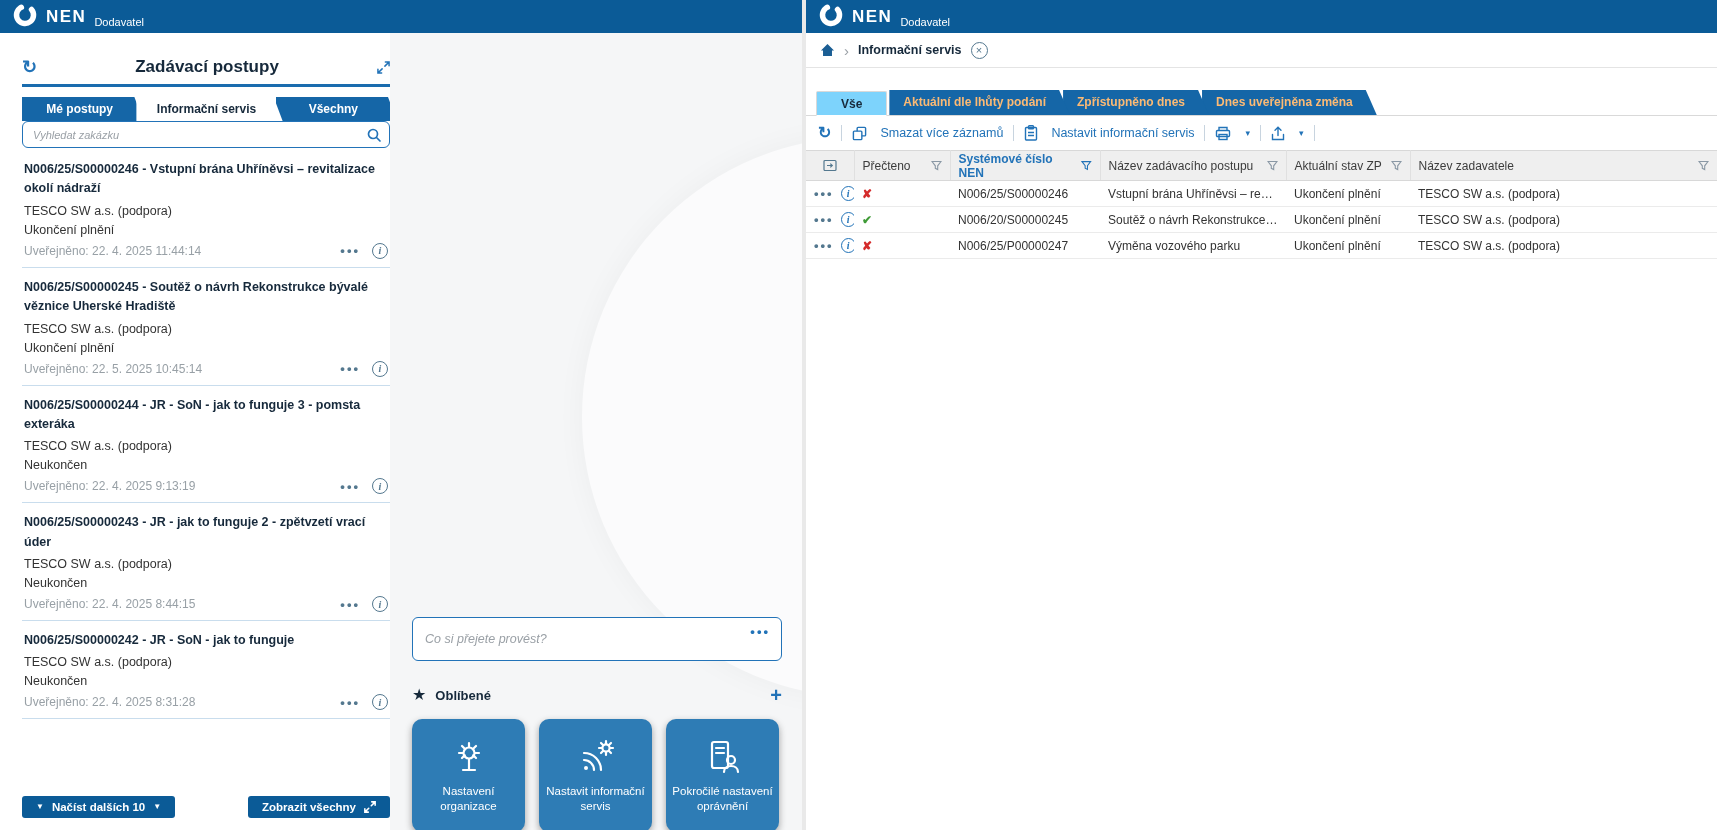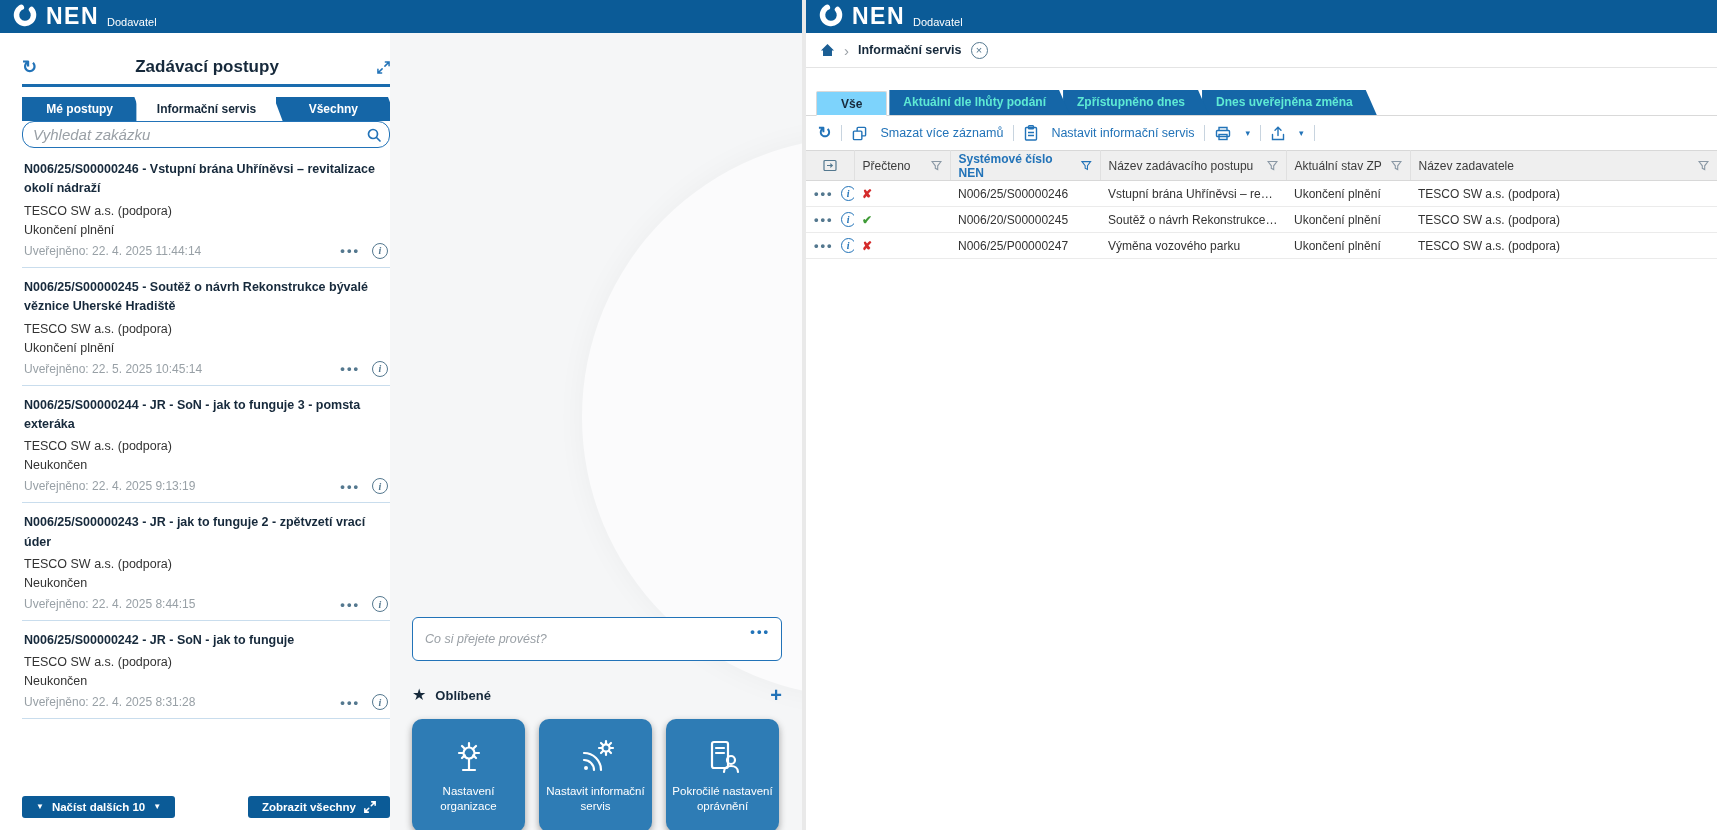--- a/index.html
+++ b/index.html
@@ -6,37 +6,37 @@
   html,body{width:1717px;height:830px;overflow:hidden}
   body{font-family:"Liberation Sans",sans-serif;color:#333;background:#e8e8e8}
   .stage{width:1717px;height:830px;display:flex;background:#fff}
   .app{display:flex;flex-direction:column;height:100%;background:#fff;position:relative}
   .left-app{width:802px;flex:none}
   .app-divider{width:4px;background:#e9e9e9;flex:none}
   .right-app{flex:1;min-width:0}
 
   
   .topbar{height:33px;background:#0b5b97;display:flex;align-items:center;gap:8px;padding:0 12px;flex:none}
-  .brand-name{color:#fff;font-weight:bold;font-size:23px;letter-spacing:1.5px}
+  .brand-name{color:#fff;font-weight:bold;font-size:17px;letter-spacing:1.5px}
   .brand-role{color:#fff;font-size:11px;position:relative;top:5px}
 
   
   .left-body{display:flex;flex:1;min-height:0}
   .sidebar{width:368px;margin-left:22px;padding-top:24px;display:flex;flex-direction:column;flex:none;background:#fff}
   .sb-head{display:flex;align-items:center;border-bottom:3px solid #1a6cae;padding-bottom:7px}
   .icon-btn{cursor:pointer;line-height:1;display:inline-flex;align-items:center}
   .refresh-glyph{color:#2273b8;font-size:18px;font-weight:bold}
   .sb-title{flex:1;text-align:center;font-size:17px;color:#16293b;font-weight:bold}
   .sb-tabs{display:flex;margin-top:10px}
   .sb-tab{flex:1;text-align:center;background:#1566a7;color:#fff;font-weight:bold;font-size:12px;padding:5px 14px 5px 8px;clip-path:polygon(0 0,calc(100% - 9px) 0,100% 100%,0 100%);margin-right:-7px;white-space:nowrap;cursor:pointer}
   .sb-tab.active{background:#fff;color:#16293b;position:relative;z-index:2;flex:1.25}
   .sb-tab:nth-child(1){z-index:1}
   .sb-tab:nth-child(3){z-index:0}
   .sb-search{position:relative}
-  .sb-search input{width:100%;height:27px;border:1.5px solid #2273b8;border-radius:12px;padding:0 32px 0 10px;font-size:15px;font-family:inherit;color:#333;outline:none}
+  .sb-search input{width:100%;height:27px;border:1.5px solid #2273b8;border-radius:6px;padding:0 32px 0 10px;font-size:11px;font-family:inherit;color:#333;outline:none}
   .sb-search input::placeholder{font-style:italic;color:#9aa0a6}
   .sb-search .mag{position:absolute;right:8px;top:6px;cursor:pointer}
   .sb-list{flex:1;overflow:hidden;margin-top:2px}
   .case{padding:10px 2px 8px;border-bottom:1px solid #c9dded;cursor:pointer}
   .case-title{font-size:12.5px;font-weight:bold;color:#16293b;line-height:1.55}
   .case-line{font-size:12.5px;color:#333;margin-top:5px}
   .case-meta{display:flex;align-items:center;margin-top:6px;font-size:12px;color:#98a0a6}
   .more-dots{color:#54788f;letter-spacing:2px;font-size:13px;line-height:1;cursor:pointer;font-weight:bold}
   .case-meta .more-dots{margin-left:auto}
   .info-badge{width:16px;height:16px;border:1.5px solid #54788f;border-radius:50%;color:#54788f;font-size:10px;display:inline-flex;align-items:center;justify-content:center;font-family:"Liberation Serif",serif;font-style:italic;font-weight:bold;cursor:pointer;flex:none}
@@ -61,21 +61,21 @@
   .tile{width:113px;height:113px;background:#2e7cb5;border-radius:10px;box-shadow:0 3px 7px rgba(30,30,30,.4);color:#fff;display:flex;flex-direction:column;align-items:center;justify-content:center;gap:7px;padding:6px 5px;text-align:center;cursor:pointer}
   .tile-label{font-size:11.5px;line-height:1.3}
   .tile svg{flex:none}
 
   
   .crumb{height:35px;display:flex;align-items:center;gap:9px;padding:0 14px;border-bottom:1px solid #e4e4e4;background:#fff;flex:none}
   .crumb-chevron{color:#9aa0a6;font-size:15px}
   .crumb-label{font-weight:bold;font-size:12.5px;color:#16293b}
   .crumb-close{width:17px;height:17px;border:1.5px solid #54788f;border-radius:50%;color:#54788f;font-size:11px;display:inline-flex;align-items:center;justify-content:center;cursor:pointer}
   .rtabs{display:flex;align-items:flex-end;padding:8px 0 0 10px;border-bottom:1px solid #d9d9d9;flex:none}
-  .rtab{height:25px;line-height:25px;background:#1566a7;color:#5eead4;font-weight:bold;font-size:12px;padding:0 24px 0 14px;clip-path:polygon(0 0,calc(100% - 11px) 0,100% 100%,0 100%);margin-right:-7px;white-space:nowrap;cursor:pointer;position:relative}
+  .rtab{height:25px;line-height:25px;background:#1566a7;color:#fdba74;font-weight:bold;font-size:12px;padding:0 24px 0 14px;clip-path:polygon(0 0,calc(100% - 11px) 0,100% 100%,0 100%);margin-right:-7px;white-space:nowrap;cursor:pointer;position:relative}
   .rtab:nth-child(2){z-index:5}.rtab:nth-child(3){z-index:4}.rtab:nth-child(4){z-index:3}
   .rtab.active{background:#7dd3fc;color:#16293b;clip-path:none;border:1px solid #d9d9d9;border-bottom:1px solid #fff;margin:15px 2px -1px 0;padding:0 24px;z-index:6;border-radius:2px 2px 0 0}
   .toolbar{display:flex;align-items:center;gap:10px;padding:9px 12px;color:#2273b8;flex:none}
   .tb-refresh{font-size:16px;font-weight:bold;color:#2273b8;cursor:pointer;line-height:1}
   .tb-sep{width:1px;height:16px;background:#c8d4df;flex:none}
   .tb-item{display:inline-flex;align-items:center;gap:13px;font-size:12.5px;cursor:pointer;white-space:nowrap}
   .caret{font-size:9px;margin-left:1px}
   .grid-table{width:100%;border-collapse:collapse;font-size:12px;table-layout:fixed}
   .grid-table th{background:#efefef;border-top:1px solid #d8d8d8;border-bottom:1px solid #d8d8d8;border-right:1px solid #e0e0e0;padding:0 8px;height:30px;font-weight:normal;color:#3c3c3c;text-align:left}
   .grid-table th:last-child{border-right:none}

